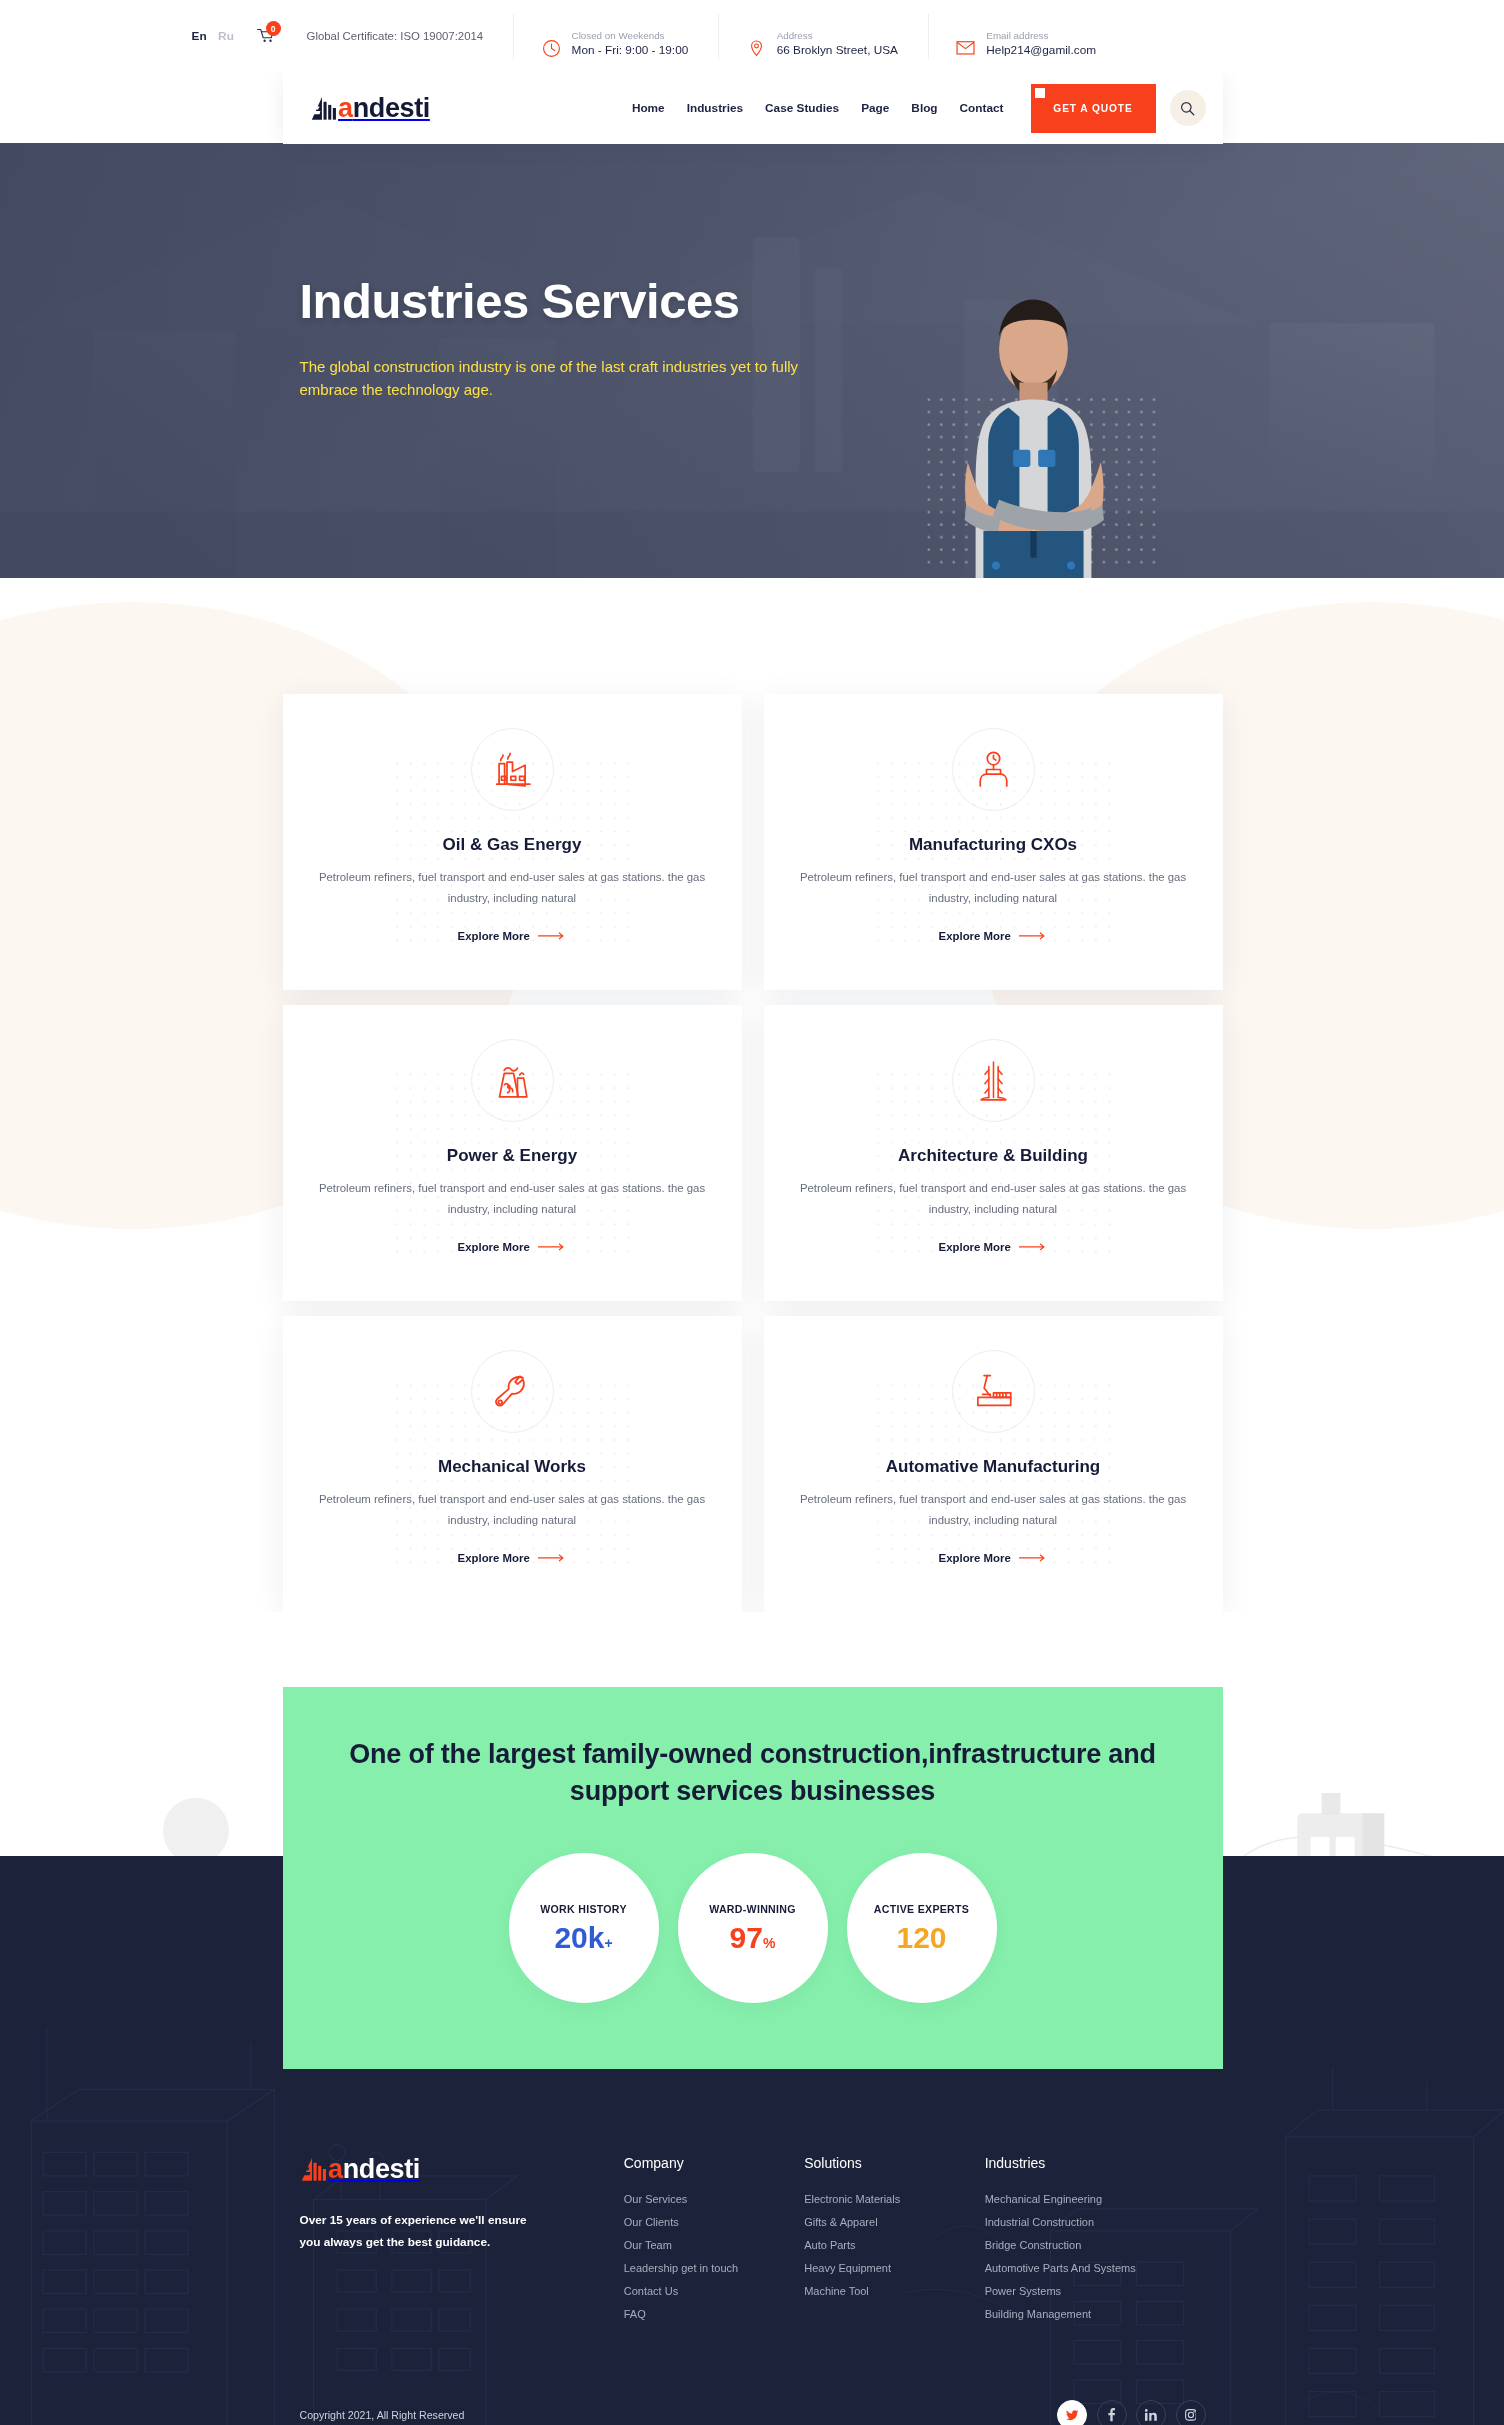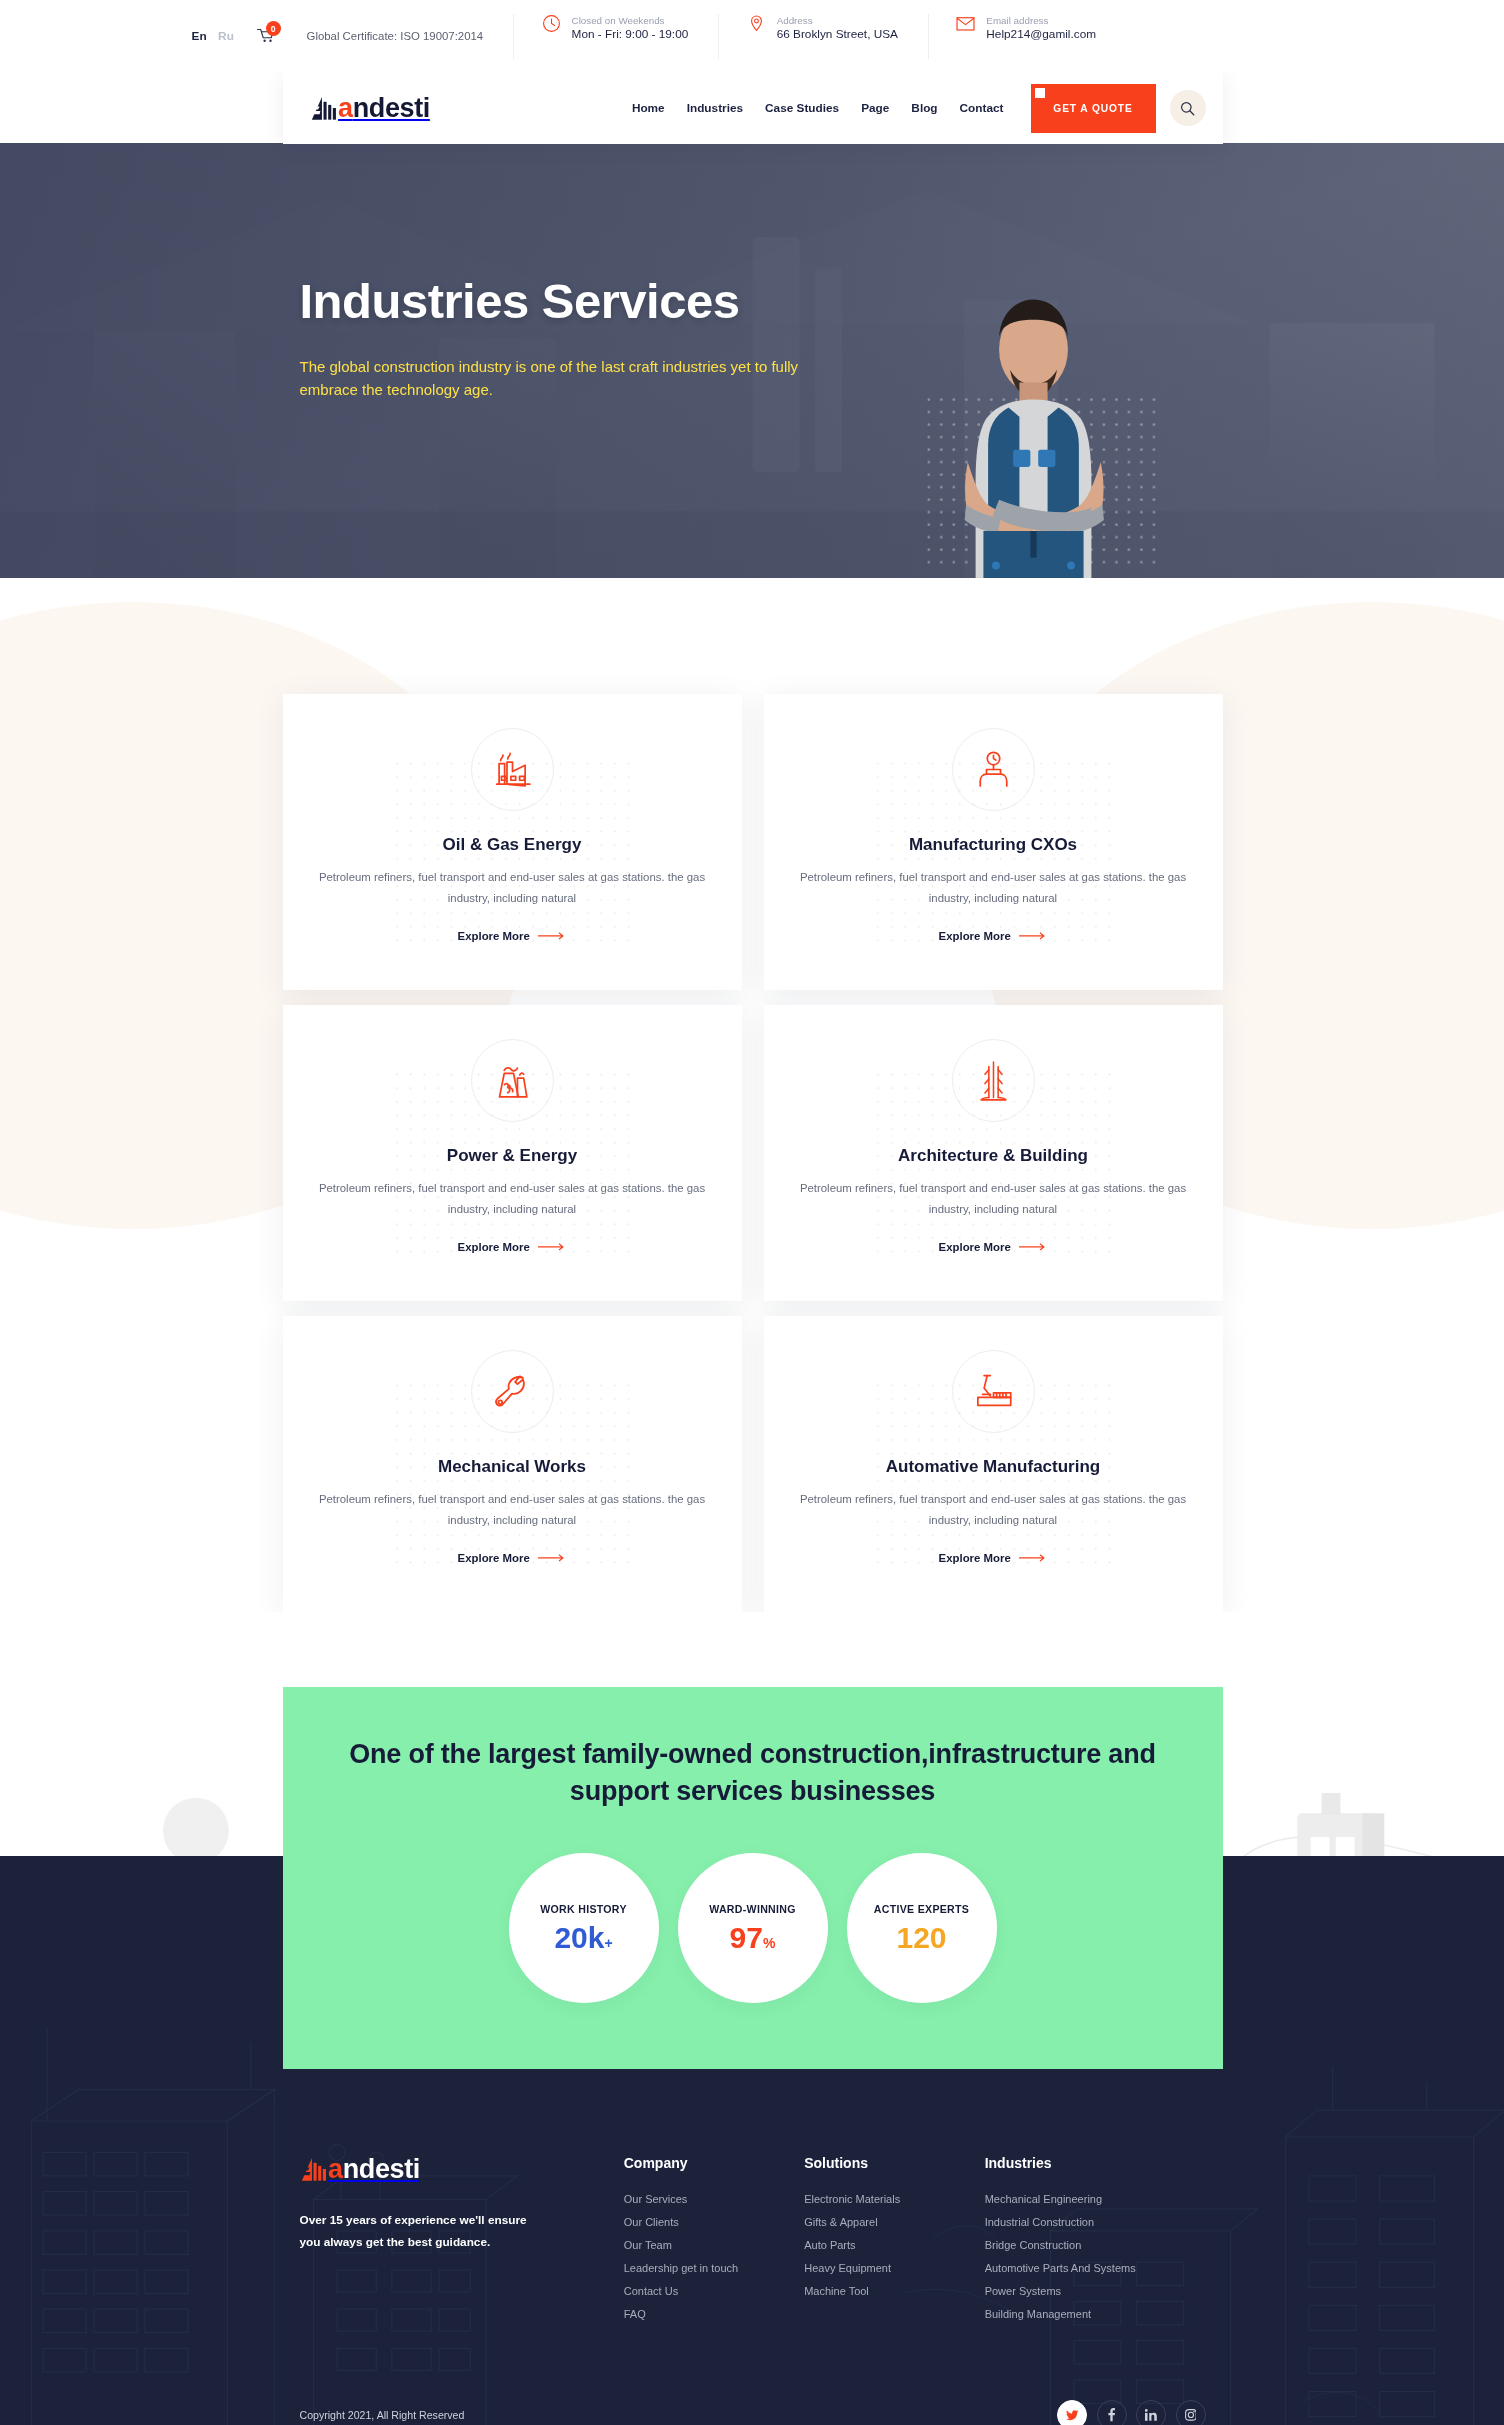--- a/index.html
+++ b/index.html
@@ -28,21 +28,21 @@
   .lang { font-size:11.8px; font-weight:bold; color:#1d2240; letter-spacing:0.2px;}
   .lang.inactive{ color:#bcc0cc; font-weight:bold; margin-left:11px;}
   .cart-wrap{ position:relative; margin-left:22px; width:20.4px; height:23.5px;}
   .cart-badge{
     position:absolute; top:-3.1px; left:9.4px; width:15px;height:15px;border-radius:50%;
     background:#f8411c; color:#fff; font-size:8.6px; font-weight:bold;
     display:flex;align-items:center;justify-content:center;
   }
   .cert{ font-size:11.4px; color:#5b5f6e; margin-left:30px; white-space:nowrap;}
   .tb-divider{ width:0.8px; height:45px; background:#eceef2; margin:0 0 0 30px;}
-  .tb-item{ display:flex; align-items:flex-start; gap:10.2px; padding:0 0 0 27px; height:45px;}
+  .tb-item{ display:flex; align-items:flex-end; gap:10.2px; padding:0 0 0 27px; height:45px;}
   .tb-ico{ width:20.4px;height:20.4px;flex:none; display:flex;align-items:center;justify-content:center;}
   .tb-txt .t1{ font-size:9.8px; color:#9ba0b0; line-height:1.35; }
   .tb-txt .t2{ font-size:11.8px; color:#1d2240; line-height:1.35; white-space:nowrap;}
 
   
   .header-shell{ width:1505px; display:flex; justify-content:center; position:relative; z-index:25;}
   .header{
     width:940px; height:72px; background:#fff;
     box-shadow:0 3.1px 20.4px rgba(29,34,64,.07);
     display:flex; align-items:center; padding:0 17px 0 27px;
@@ -145,21 +145,21 @@
   
   .footer{ position:relative; width:1505px; background:#1b2239; padding:0; overflow:hidden; margin-top:-213px; padding-top:213px;}
   .foot-sky{ position:absolute; left:0; bottom:0; width:1505px; height:486px; opacity:.55;}
   .foot-inner{ position:relative; z-index:3; width:940px; margin:0 auto; padding:86px 17px 0; display:flex;}
   .foot-brand{ width:345px; }
   .foot-logo{ display:flex; align-items:center; gap:1.6px; }
   .foot-logo .logo-text .rest{ color:#fff;}
   .foot-tag{ margin-top:27px; font-size:11.8px; line-height:1.85; color:#fff; font-weight:bold; max-width:251px;}
   .foot-col{ width:192px; }
   .foot-col.wide{ width:235px;}
-  .foot-h{ font-size:14px; font-weight:bold; color:#fff; margin-bottom:22px;}
+  .foot-h{ font-size:14px; font-weight:normal; color:#fff; margin-bottom:22px;}
   .foot-col a{ display:block; font-size:11px; color:#a9aebe; text-decoration:none; margin-bottom:11px;}
   .foot-bottom{
     position:relative; z-index:3; width:940px; margin:69px auto 0; padding:0 17px 36px;
     display:flex; align-items:center;
   }
   .copyright{ font-size:10.6px; color:#cfd3de;}
   .socials{ margin-left:auto; display:flex; gap:9.4px;}
   .soc{
     width:30px;height:30px;border-radius:50%;border:0.8px solid #39405a;
     display:flex;align-items:center;justify-content:center; cursor:pointer; background:transparent;

